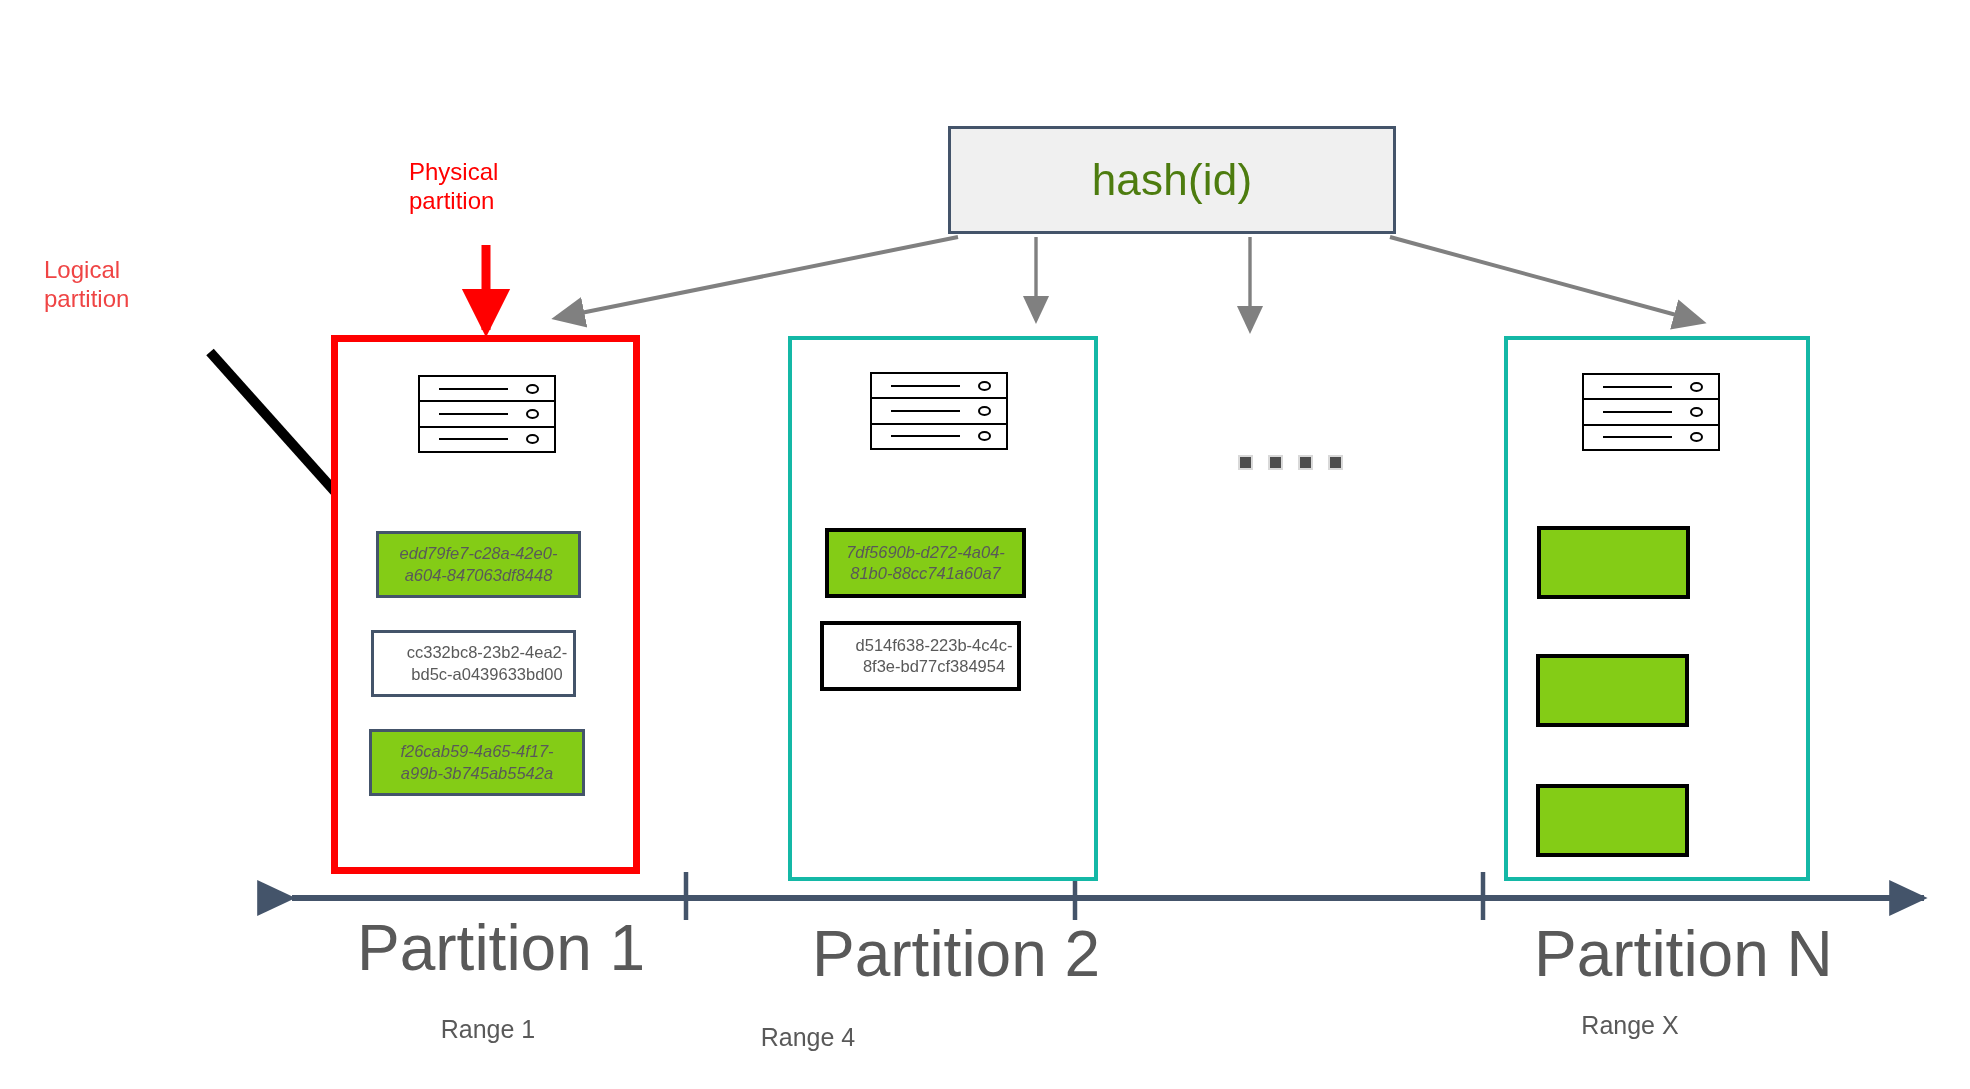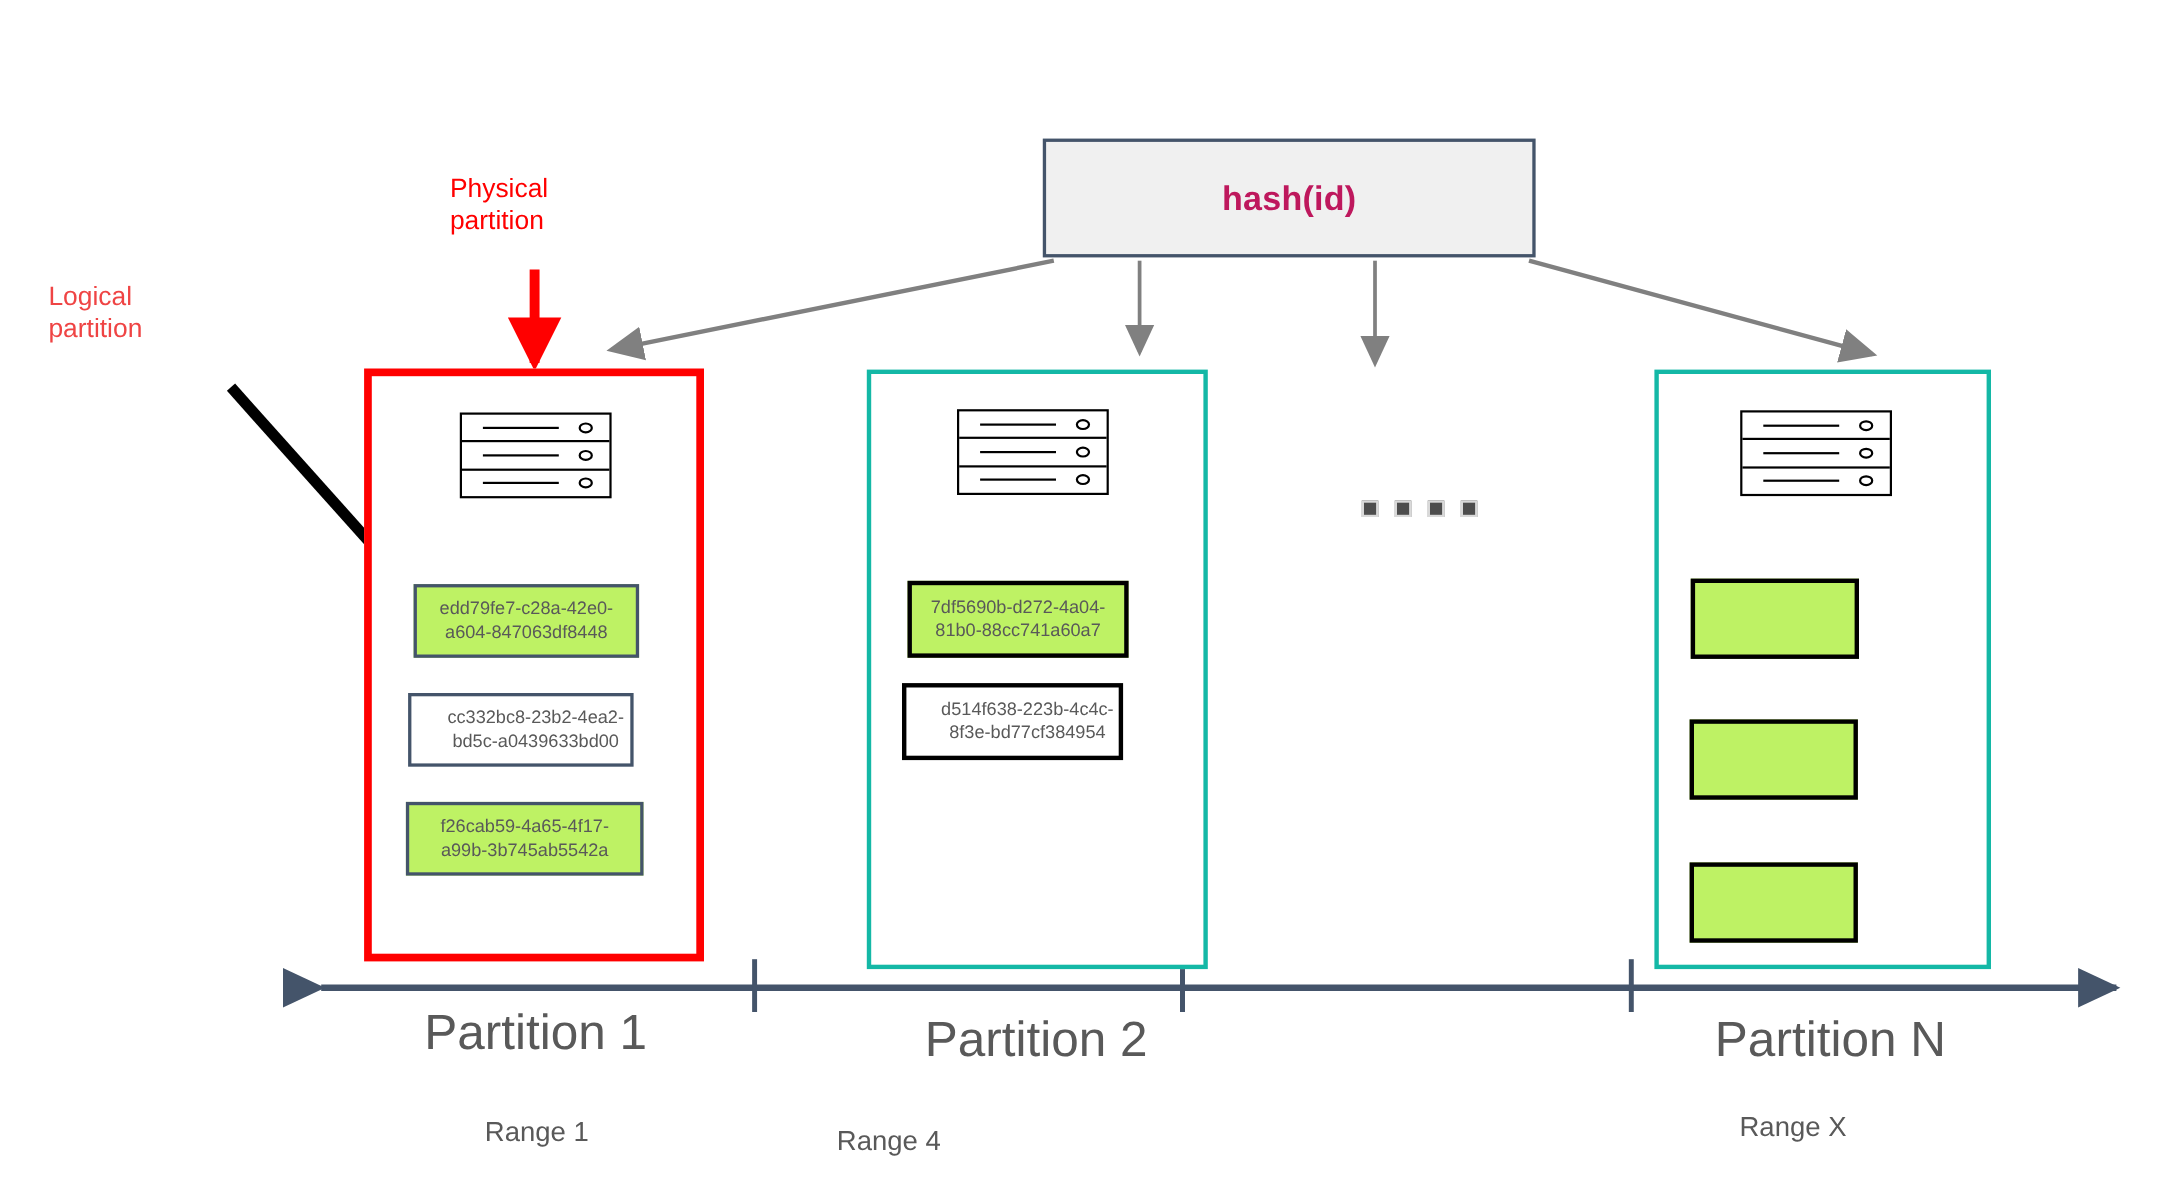--- a/index.html
+++ b/index.html
@@ -26,25 +26,24 @@
     width: 448px;
     height: 108px;
     background: #F0F0F0;
     border: 3px solid #44546A;
     box-sizing: border-box;
     display: flex;
     align-items: center;
     justify-content: center;
   }
   .hash-box .hash-label {
-    color: #be185d;
-    font-size: 31px;
+    color: #4d7c0f;
+    font-size: 44px;
     line-height: 1;
     letter-spacing: 0.2px;
-    font-weight: bold;
   }
 
   
   #arrow-layer {
     position: absolute;
     left: 0;
     top: 0;
     width: 1970px;
     height: 1089px;
     pointer-events: none;
@@ -108,21 +107,21 @@
     text-align: center;
   }
   .doc-box .doc-text {
     color: #595959;
     font-size: 16.5px;
     line-height: 1.28;
     white-space: pre-line;
   }
   .doc-box.slate  { border: 3px solid #44546A; }
   .doc-box.black  { border: 4px solid #000000; }
-  .doc-box.fill-gray  { background: #bef264; }
+  .doc-box.fill-gray  { background: #84cc16; font-style: italic; }
   .doc-box.fill-white { background: #ffffff; padding-left: 27px; }
 
   
   .ellipsis {
     position: absolute;
     left: 1238px;
     top: 455px;
     display: flex;
     gap: 15px;
   }
@@ -145,21 +144,21 @@
   .callout.logical  { left: 44px;  top: 255px; color: #ef4444; }
 
   
   .axis-label {
     position: absolute;
     color: #595959;
     text-align: center;
     line-height: 1;
     white-space: nowrap;
   }
-  .partition-label { font-size: 45px; }
+  .partition-label { font-size: 64px; }
   .range-label     { font-size: 25px; }
 </style>
 </head>
 <body>
 
 <div id="canvas">
 
   <div class="hash-box">
     <span class="hash-label">hash(id)</span>
   </div>

